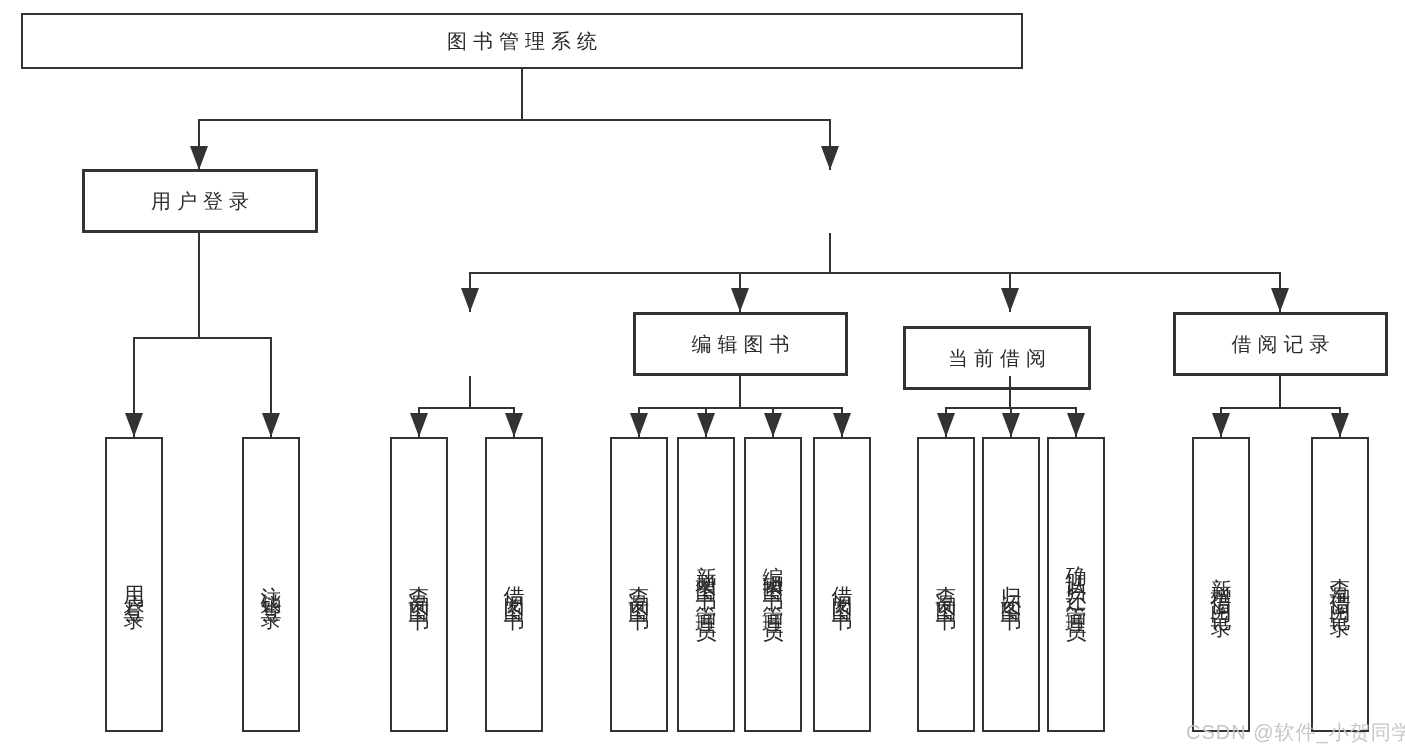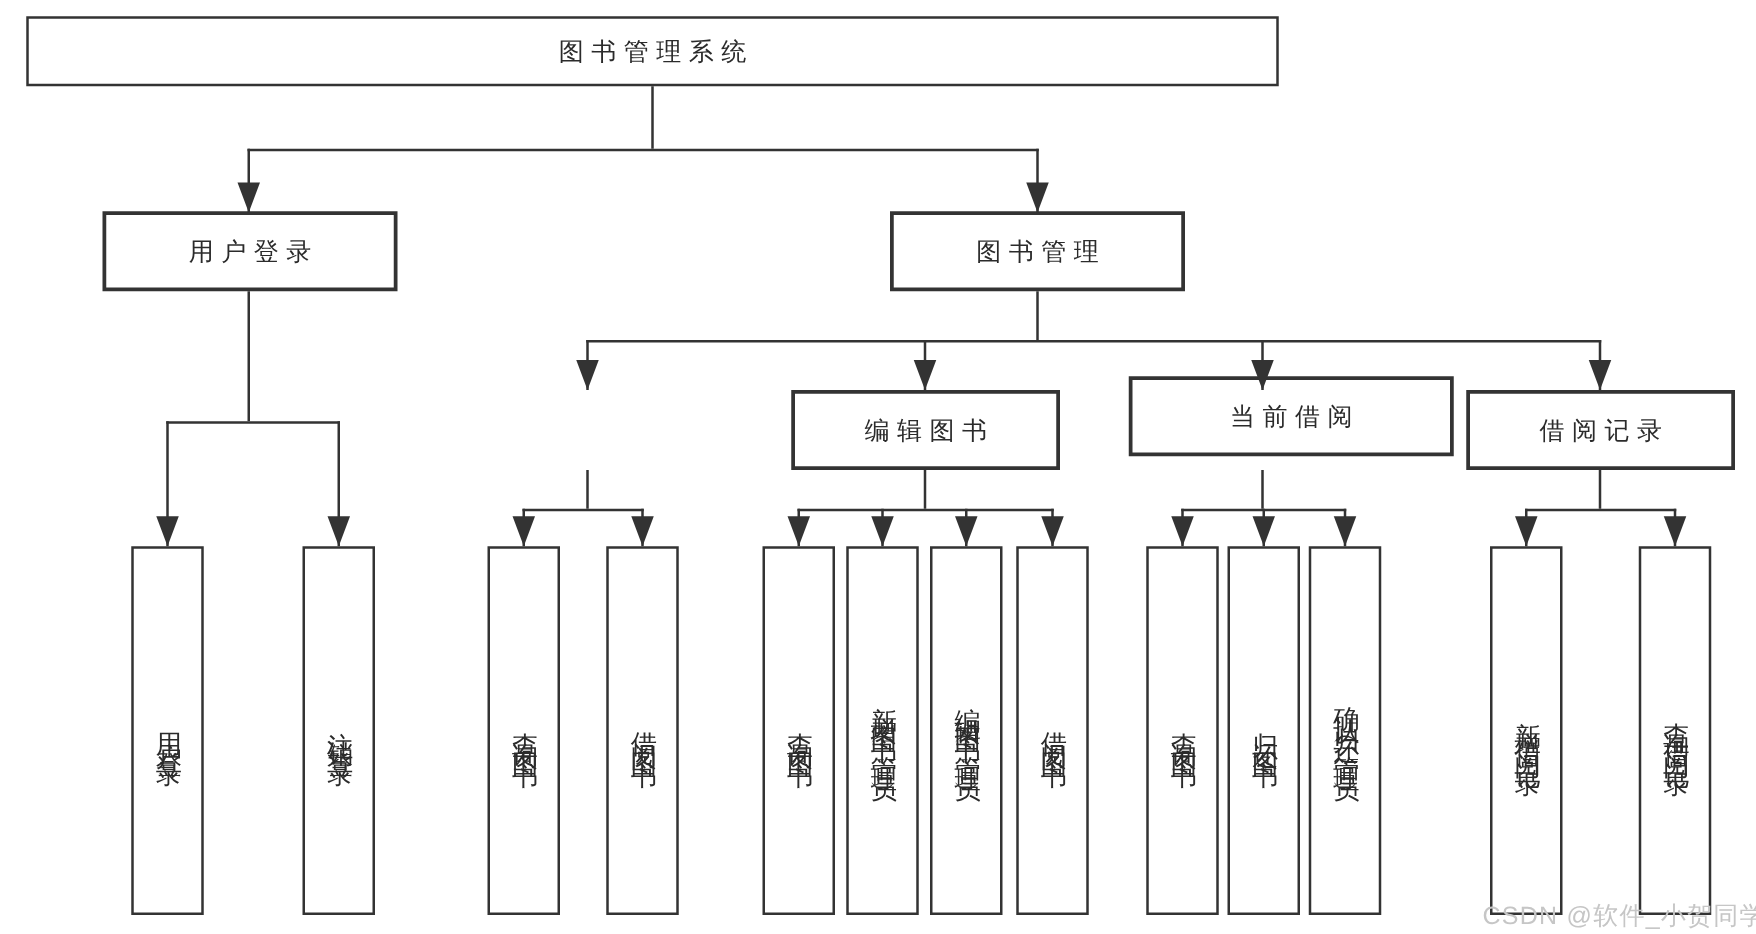--- a/index.html
+++ b/index.html
@@ -63,30 +63,27 @@
 <div class="canvas">
 
   <div class="node hnode root" style="left:21px;top:13px;width:1002px;height:56px">
     <span class="lbl">图书管理系统</span>
   </div>
 
   <div class="node hnode" style="left:82px;top:169px;width:236px;height:64px">
     <span class="lbl">用户登录</span>
   </div>
 
-  <div class="node hnode" style="left:712px;top:169px;width:236px;height:64px">
-    <span class="lbl">图书管理</span>
-  </div>
 
 
   <div class="node hnode" style="left:633px;top:312px;width:215px;height:64px">
     <span class="lbl">编辑图书</span>
   </div>
 
-  <div class="node hnode" style="left:903px;top:301px;width:260px;height:64px">
+  <div class="node hnode" style="left:903px;top:326px;width:188px;height:64px">
     <span class="lbl">当前借阅</span>
   </div>
 
   <div class="node hnode" style="left:1173px;top:312px;width:215px;height:64px">
     <span class="lbl">借阅记录</span>
   </div>
 
   <div class="node vnode" style="left:105px;top:437px;width:58px;height:295px">
     <span>用户登录</span>
   </div>

